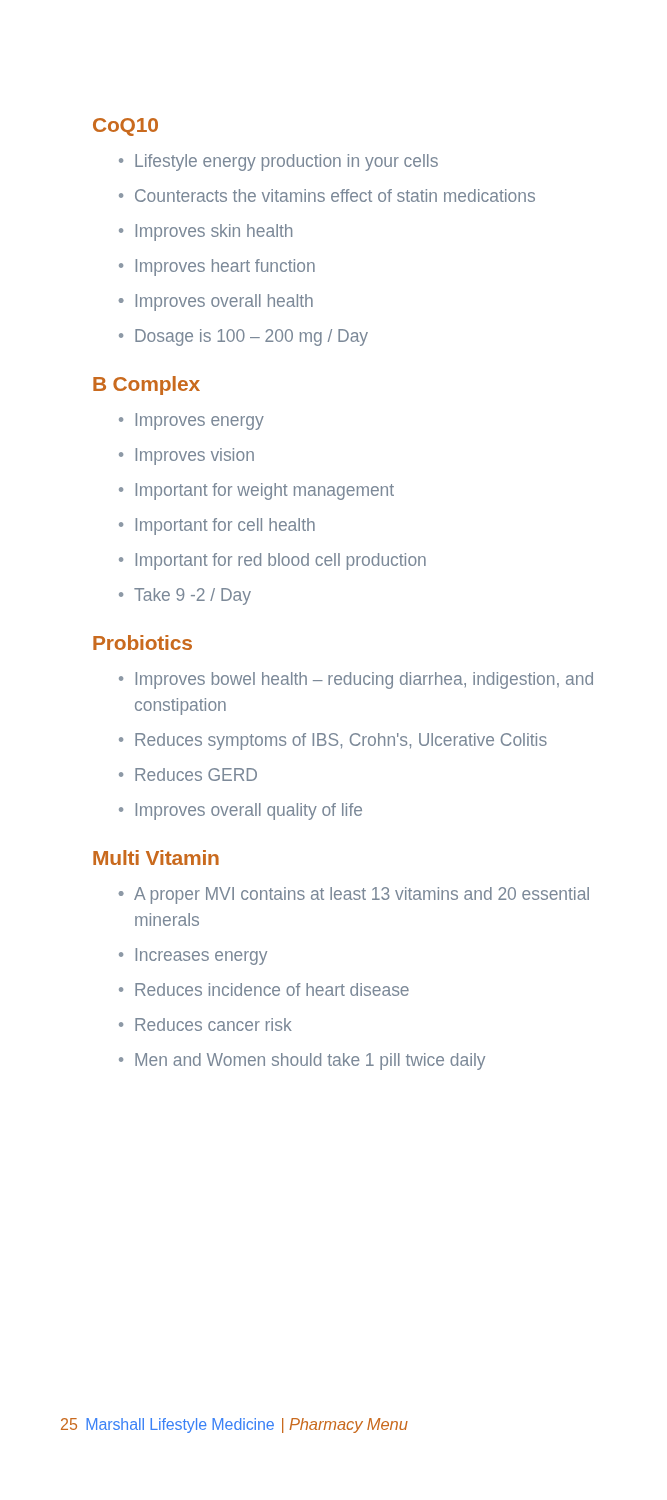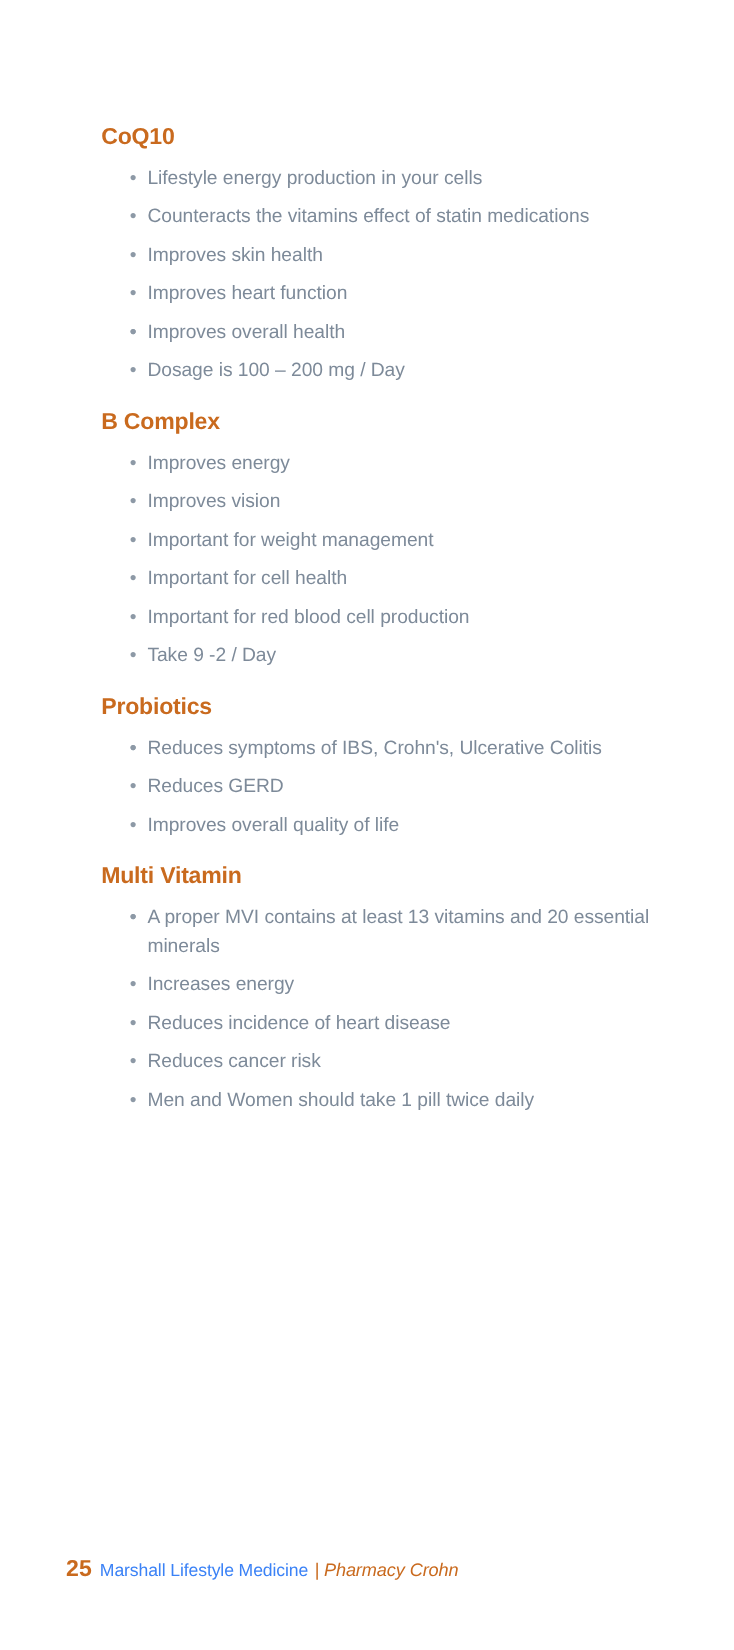--- a/index.html
+++ b/index.html
@@ -71,22 +71,22 @@
   .section.wide .bullet-item   { max-width: 556px; }
 
   .footer {
     position: absolute;
     left: 60px;
     top: 1415px;
     white-space: nowrap;
   }
   .footer-page-number {
     color: #c96a1e;
-    font-size: 21px;
-    font-weight: bold;
+    font-size: 16px;
+    font-weight: normal;
     letter-spacing: 0.2px;
   }
   .footer-org {
     color: #3b82f6;
     font-size: 16px;
     letter-spacing: -0.1px;
     margin-left: 7px;
   }
   .footer-separator {
     color: #c96a1e;
@@ -168,20 +168,21 @@
           <span>Take 9 -2 / Day</span>
         </li>
       </ul>
     </div>
 
     <div class="section wide">
       <h2 class="section-heading">Probiotics</h2>
       <ul class="bullet-list">
         <li class="bullet-item">
           <span class="bullet-dot">•</span>
+          <span>Improves bowel health – reducing diarrhea, indigestion, and constipation</span>
         </li>
         <li class="bullet-item">
           <span class="bullet-dot">•</span>
           <span>Reduces symptoms of IBS, Crohn's, Ulcerative Colitis</span>
         </li>
         <li class="bullet-item">
           <span class="bullet-dot">•</span>
           <span>Reduces GERD</span>
         </li>
         <li class="bullet-item">
@@ -216,16 +217,16 @@
         <li class="bullet-item">
           <span class="bullet-dot">•</span>
           <span>Men and Women should take 1 pill twice daily</span>
         </li>
       </ul>
     </div>
 
   </div>
 
   <div class="footer">
-    <span class="footer-page-number">25</span><span class="footer-org">Marshall Lifestyle Medicine</span><span class="footer-separator">|</span><span class="footer-doc-title">Pharmacy Crohn</span>
+    <span class="footer-page-number">25</span><span class="footer-org">Marshall Lifestyle Medicine</span><span class="footer-separator">|</span><span class="footer-doc-title">Pharmacy Menu</span>
   </div>
 
 </div>
 
 </body></html>

